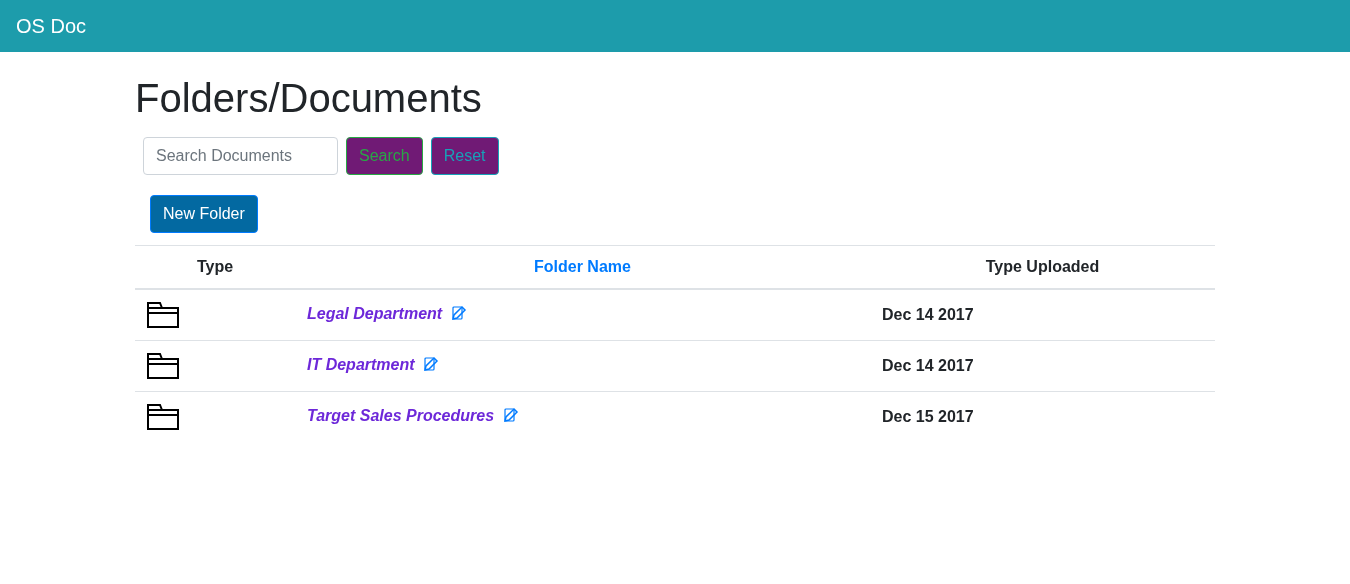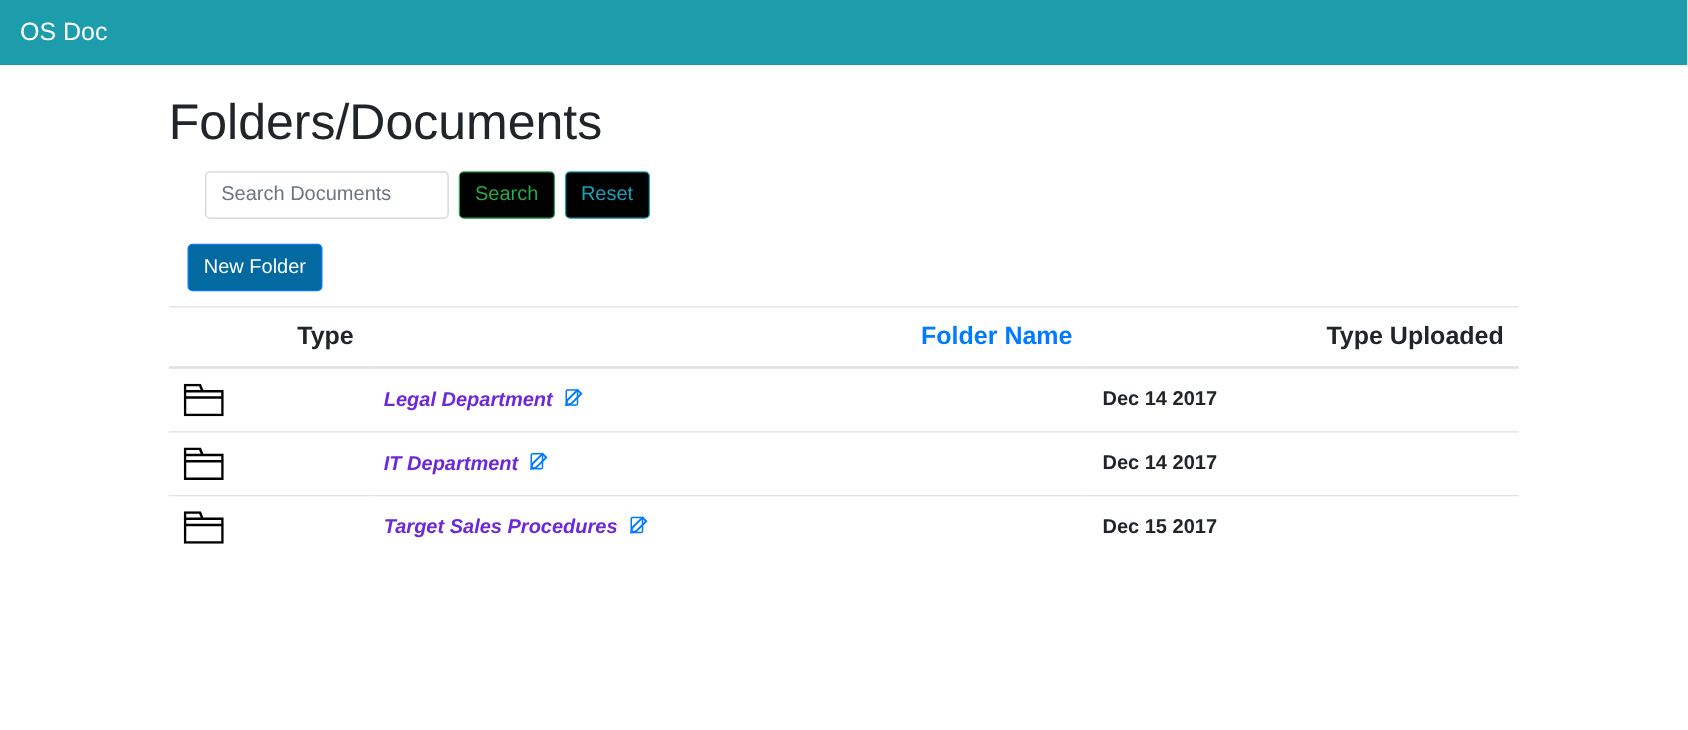--- a/index.html
+++ b/index.html
@@ -47,41 +47,41 @@
     .page-title {
       font-size: 40px;
       font-weight: 500;
       margin-top: 24px;
       margin-bottom: 16px;
       color: #212529;
     }
     .search-row {
       display: flex;
       gap: 8px;
-      margin-left: 29px;
+      margin-left: 8px;
       margin-bottom: 20px;
     }
     .search-input {
       width: 195px;
       height: 38px;
       padding: 6px 12px;
       font-size: 16px;
       border: 1px solid #ced4da;
       border-radius: 4px;
       color: #495057;
     }
     .search-input::placeholder {
       color: #6c757d;
     }
     .btn {
       padding: 6px 12px;
       font-size: 16px;
       border-radius: 4px;
       cursor: pointer;
-      background: #000000;
+      background: #701a75;
       line-height: 1.5;
     }
     .btn-outline-success {
       color: #28a745;
       border: 1px solid #28a745;
     }
     .btn-outline-info {
       color: #17a2b8;
       border: 1px solid #17a2b8;
     }
@@ -92,26 +92,26 @@
     }
     .new-folder-wrap {
       margin-left: 15px;
       margin-bottom: 12px;
     }
     .table {
       width: 100%;
       border-collapse: collapse;
     }
     .table thead th {
-      text-align: right;
+      text-align: center;
       padding: 12px;
       border-top: 1px solid #dee2e6;
       border-bottom: 2px solid #dee2e6;
       font-weight: 700;
-      font-size: 20px;
+      font-size: 16px;
     }
     .table tbody td {
       padding: 12px;
       border-top: 1px solid #dee2e6;
       vertical-align: middle;
       font-size: 16px;
       font-weight: 700;
     }
     .sort-link {
       color: #007bff;

